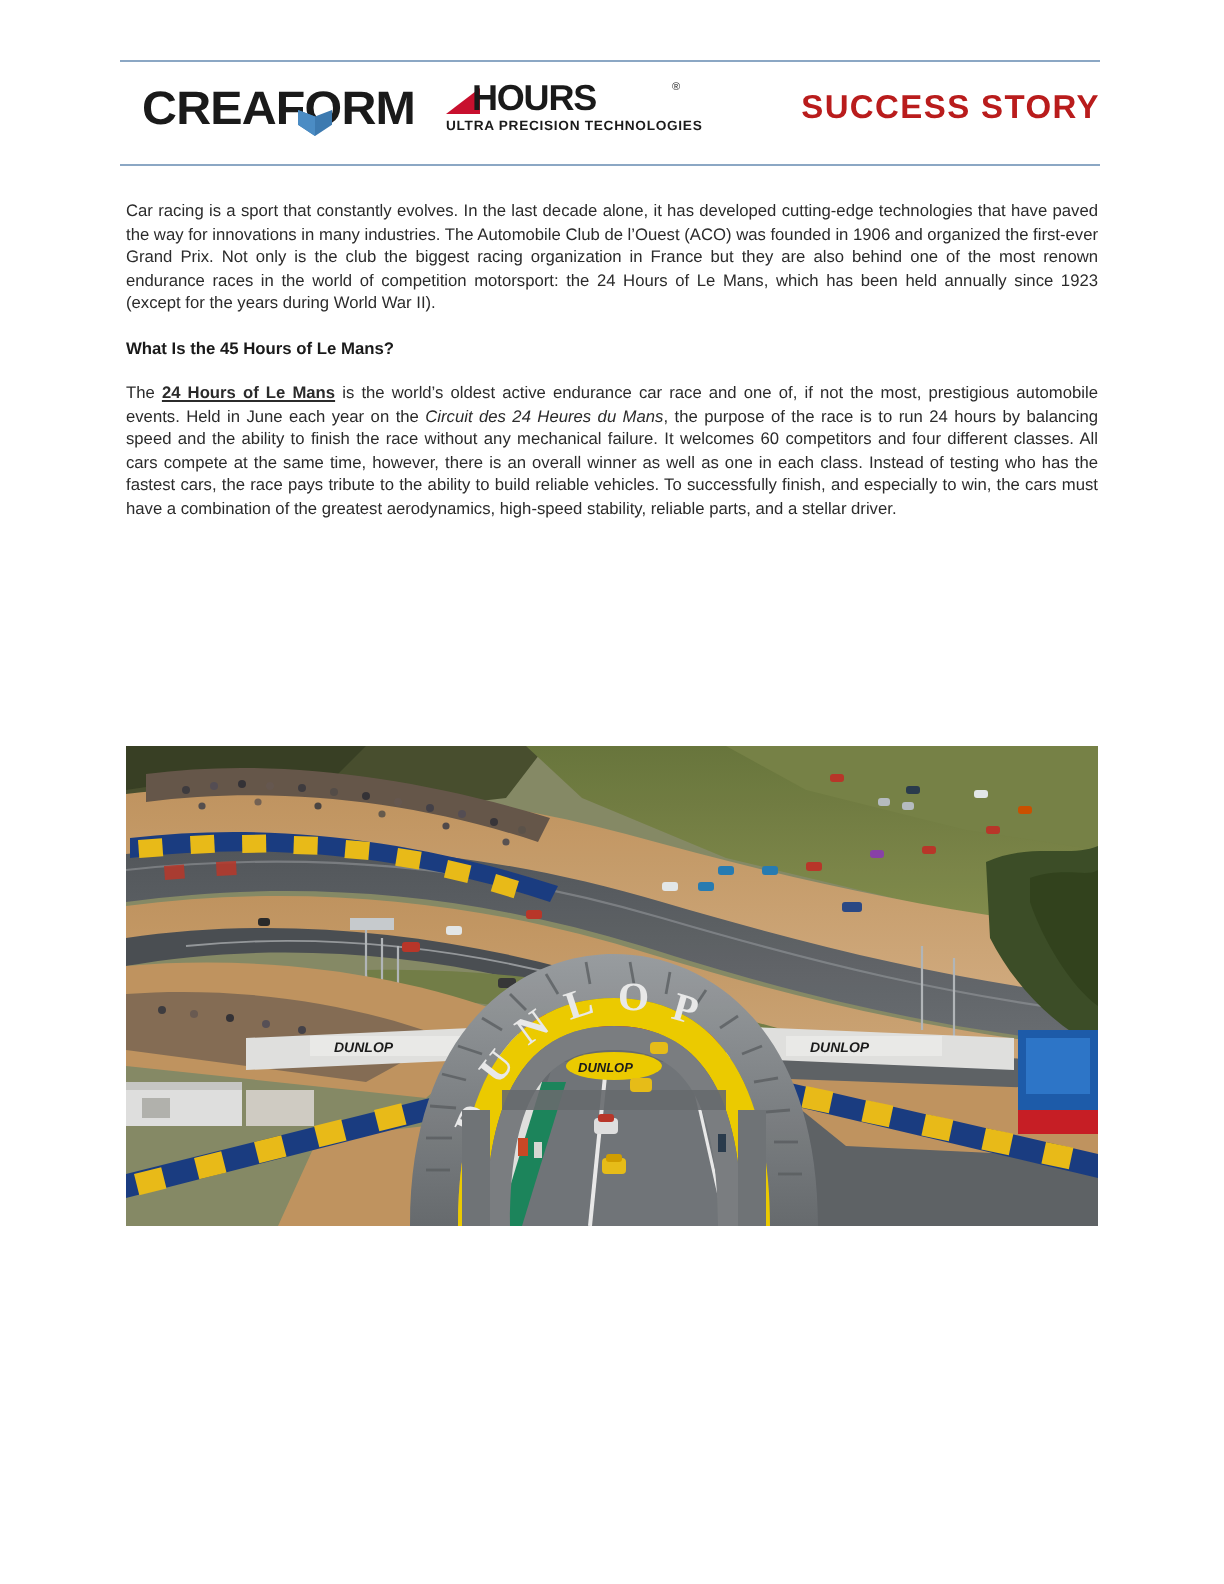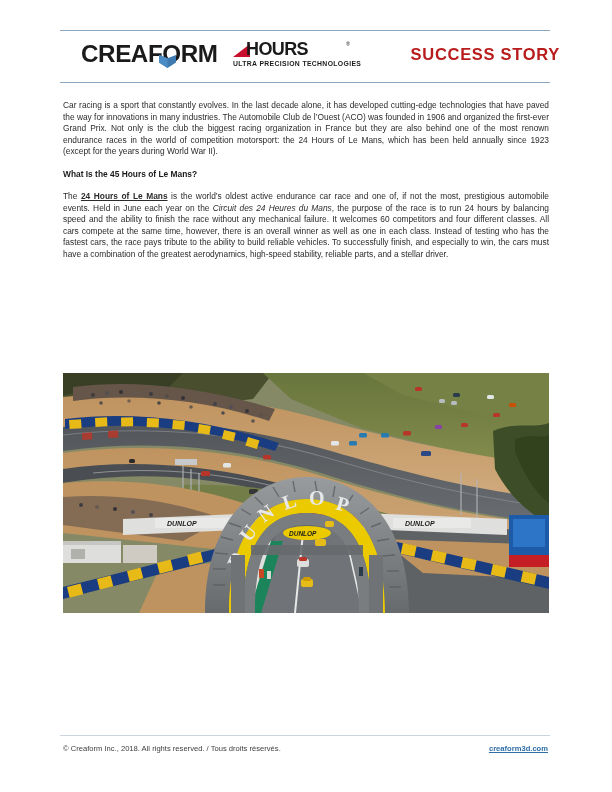--- a/index.html
+++ b/index.html
@@ -37,21 +37,21 @@
     left: 0;
     width: 490px;
     height: 1px;
     background: #8ba7c4;
   }
   .rule-top { top: 0; }
   .rule-bottom { top: 52px; }
 
   .header-inner {
     position: absolute;
-    left: 10px;
+    left: 0;
     top: 1px;
     width: 490px;
     height: 51px;
   }
 
   
   .creaform-logo {
     position: absolute;
     left: 11px;
     top: 11px;
@@ -546,19 +546,14 @@
           <rect x="196" y="196" width="5" height="9" fill="#d14b27"></rect>
           <rect x="204" y="198" width="4" height="8" fill="#e0e0dc"></rect>
           <rect x="296" y="194" width="4" height="9" fill="#2c3e50"></rect>
         </g>
 
         <rect x="0" y="0" width="486" height="240" fill="#000" opacity="0.04"></rect>
       </g>
     </svg>
   </div>
 
-  <div class="footer">
-    <div class="footer-rule"></div>
-    <div class="footer-copy">© Creaform Inc., 2018. All rights reserved. / Tous droits réservés.</div>
-    <a class="footer-site" href="#">creaform3d.com</a>
-  </div>
 
 </div>
 
 </body></html>

